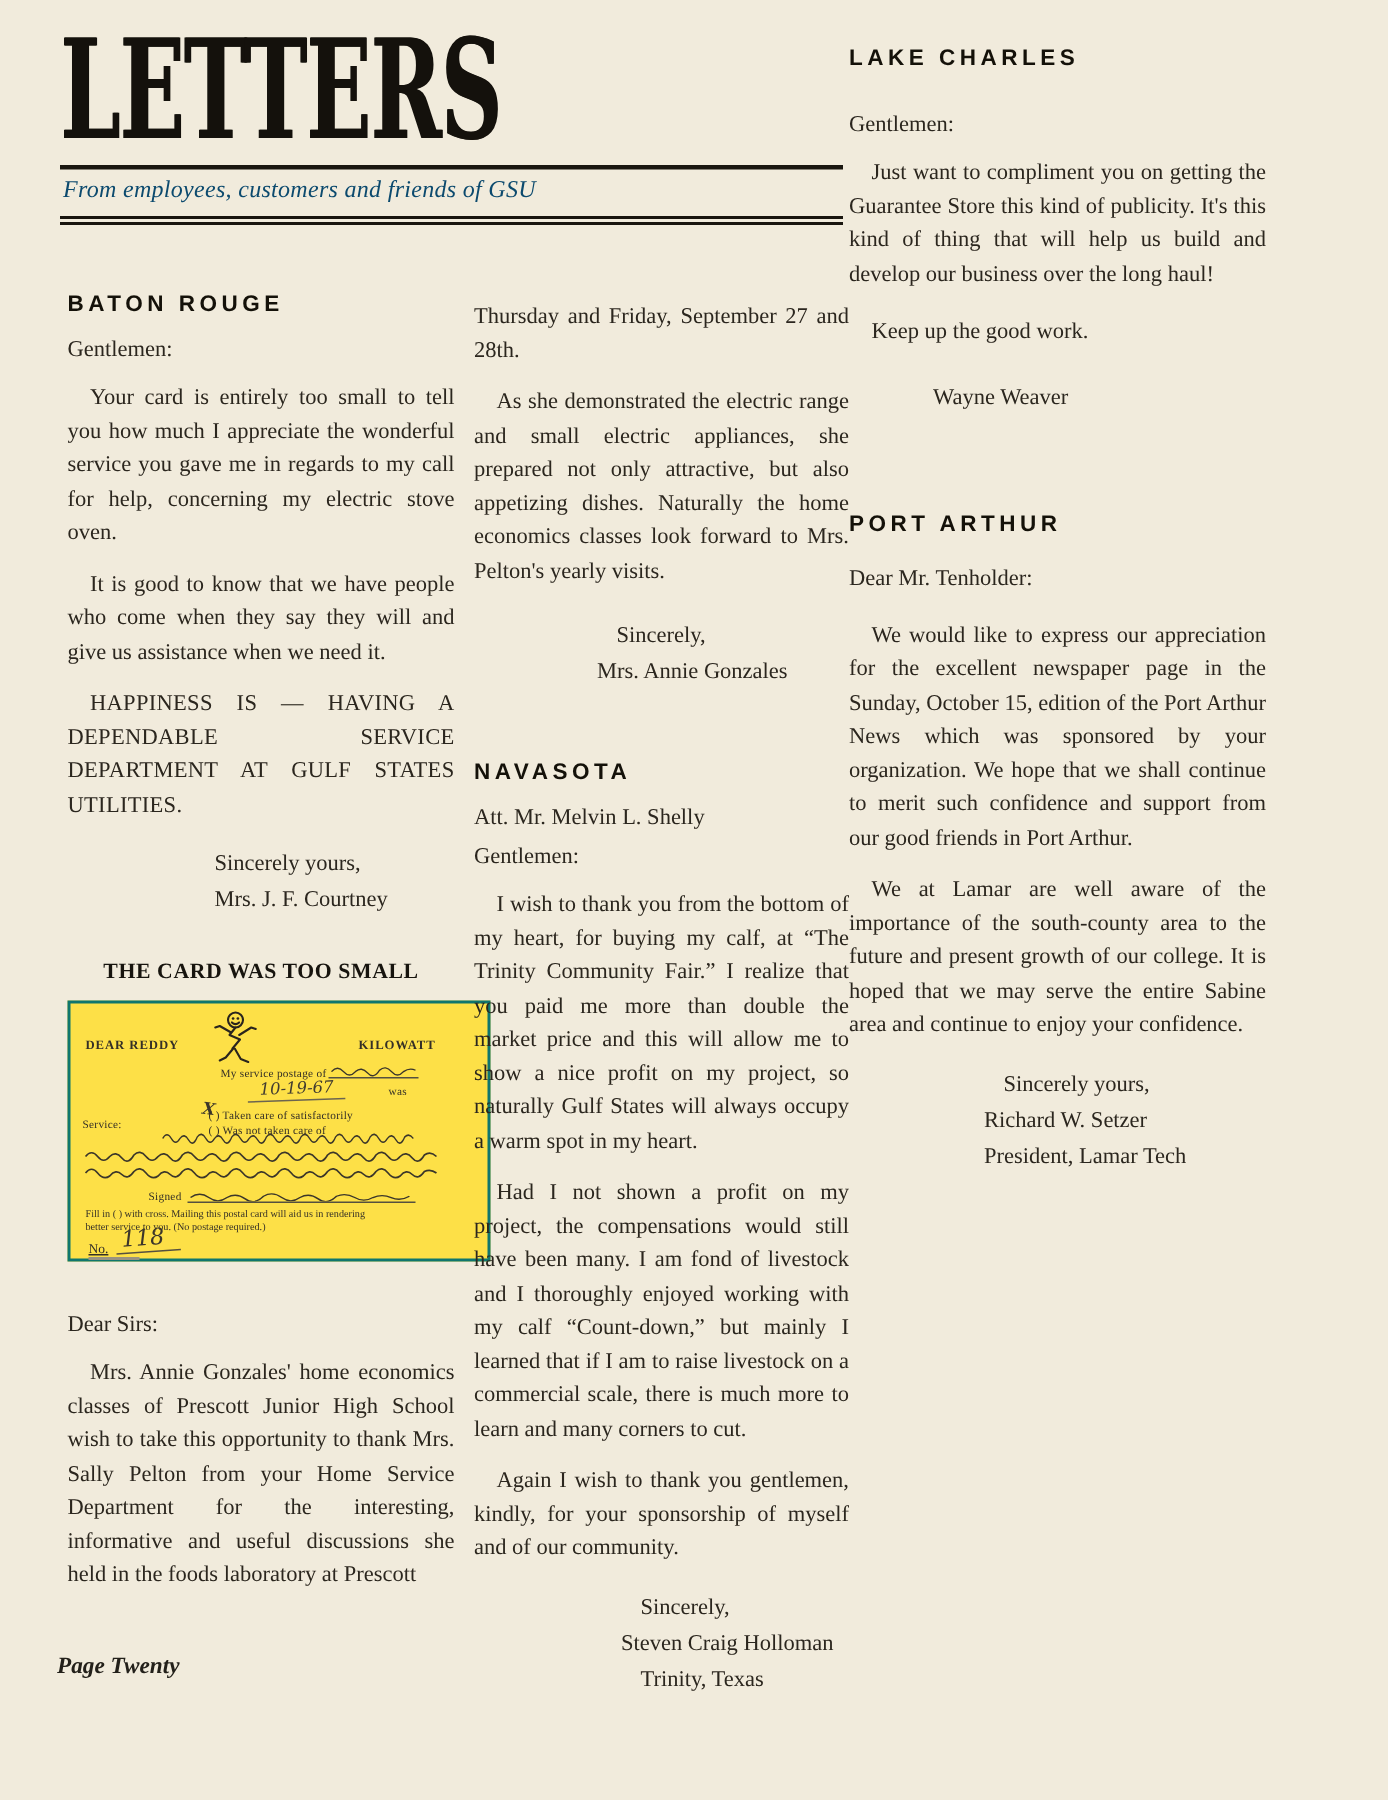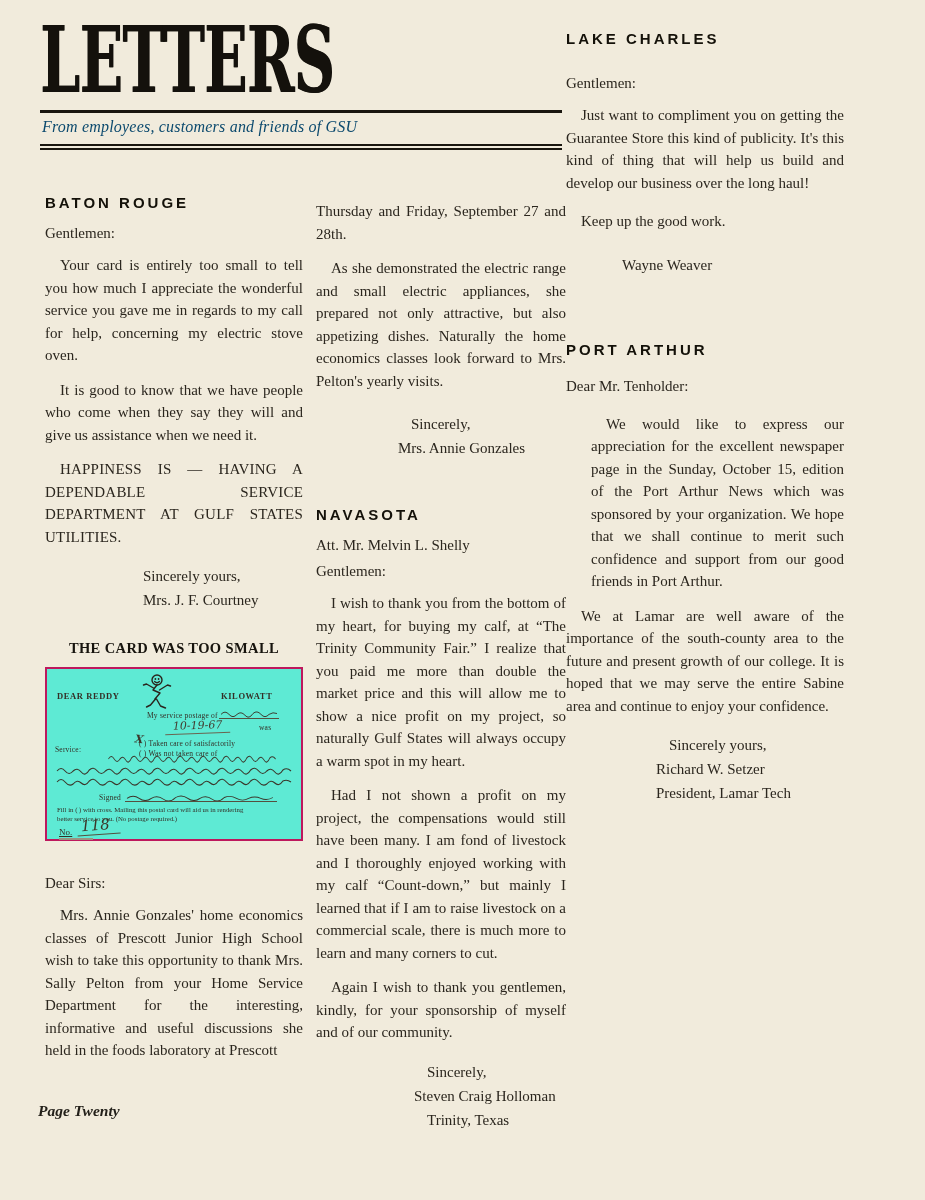--- a/index.html
+++ b/index.html
@@ -51,30 +51,30 @@
     position:absolute; left:38px; top:1102px;
     font-style:italic; font-size:15.5px; font-weight:bold; color:#23201a;
   }
 
   
   .card-caption {
     margin-top:28px; text-align:center; font-weight:bold;
     font-size:14.5px; letter-spacing:0.4px; color:#17140e;
   }
   .card {
-    position:relative; margin-top:10px; width:258px; height:174px;
-    border:2px solid #be185d; background:#5eead4;
+    position:relative; margin-top:10px; width:282px; height:174px;
+    border:2px solid #0f766e; background:#fde047;
     font-family:"Liberation Serif", serif; color:#342f26;
   }
   .card .tiny  { font-size:7.5px; letter-spacing:0.2px; }
   .card .btiny { font-size:8.5px; font-weight:bold; letter-spacing:0.6px; }
   .card span, .card .sq { position:absolute; display:block; }
   .c-dear     { left:10px;  top:22px; }
   .c-figure   { left:92px;  top:4px;  width:36px; height:38px; }
-  .c-kilowatt { left:138px; top:22px;padding-left:36px; }
+  .c-kilowatt { left:156px; top:22px;padding-left:36px; }
   .c-req      { left:100px; top:42px; }
   .c-reqline  { left:172px; top:40px; width:60px; border-bottom:1px solid #55503f; height:10px; }
   .c-date {
     left:118px; top:50px; font-size:11px; font-style:italic;
     font-family:"DejaVu Serif", serif; color:#433d30;
     transform:rotate(-2deg); border-bottom:1px solid #6b6450; padding:0 8px 1px 8px;
   }
   .c-was   { left:212px; top:54px; }
   .c-opt1  { left:92px; top:70px; }
   .c-opt2  { left:92px; top:80px; }
@@ -218,21 +218,21 @@
     <h2 class="city">LAKE CHARLES</h2>
     <p class="salut" style="margin-top:28px;">Gentlemen:</p>
     <p class="p">Just want to compliment you on getting the Guarantee Store this kind of publicity. It's this kind of thing that will help us build and develop our business over the long haul!</p>
     <p class="p" style="margin-top:16px;">Keep up the good work.</p>
     <div class="closing" style="margin-left:56px; margin-top:20px;">
       <div>Wayne Weaver</div>
     </div>
 
     <h2 class="city" style="margin-top:64px;">PORT ARTHUR</h2>
     <p class="salut" style="margin-top:20px;">Dear Mr. Tenholder:</p>
-    <p class="p" style="margin-top:18px;margin-left:25px;">We would like to express our appreciation for the excellent newspaper page in the Sunday, October 15, edition of the Port Arthur News which was sponsored by your organization. We hope that we shall continue to merit such confidence and support from our good friends in Port Arthur.</p>
+    <p class="p" style="margin-top:18px;">We would like to express our appreciation for the excellent newspaper page in the Sunday, October 15, edition of the Port Arthur News which was sponsored by your organization. We hope that we shall continue to merit such confidence and support from our good friends in Port Arthur.</p>
     <p class="p">We at Lamar are well aware of the importance of the south-county area to the future and present growth of our college. It is hoped that we may serve the entire Sabine area and continue to enjoy your confidence.</p>
     <div class="closing" style="margin-left:90px;">
       <div class="pl">Sincerely yours,</div>
       <div>Richard W. Setzer</div>
       <div>President, Lamar Tech</div>
     </div>
   </section>
 
   <div class="pagenum">Page Twenty</div>
 </div>

